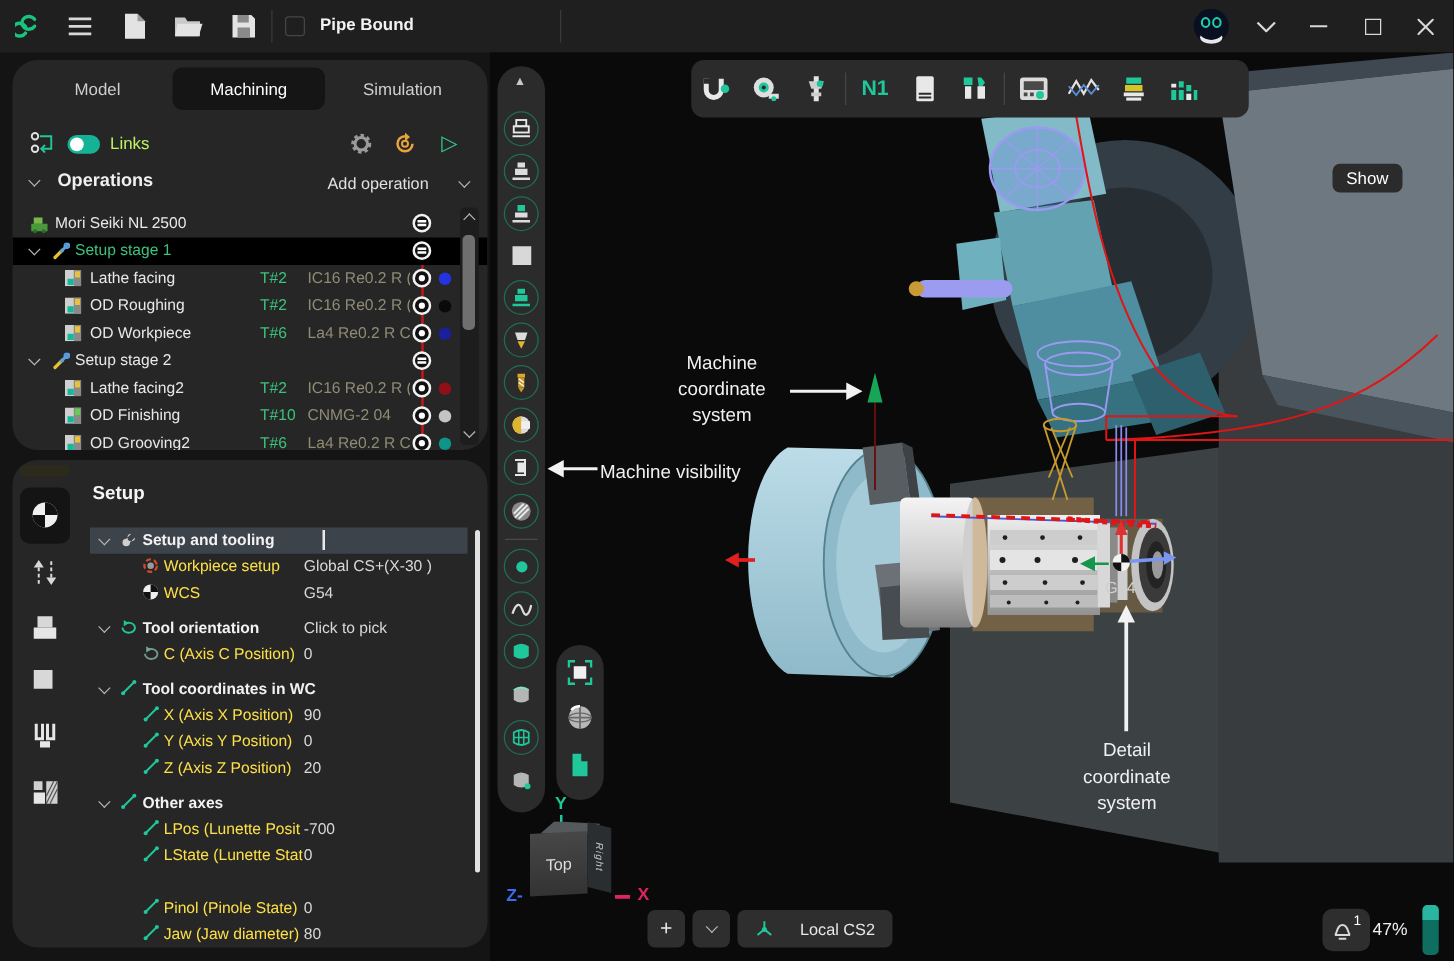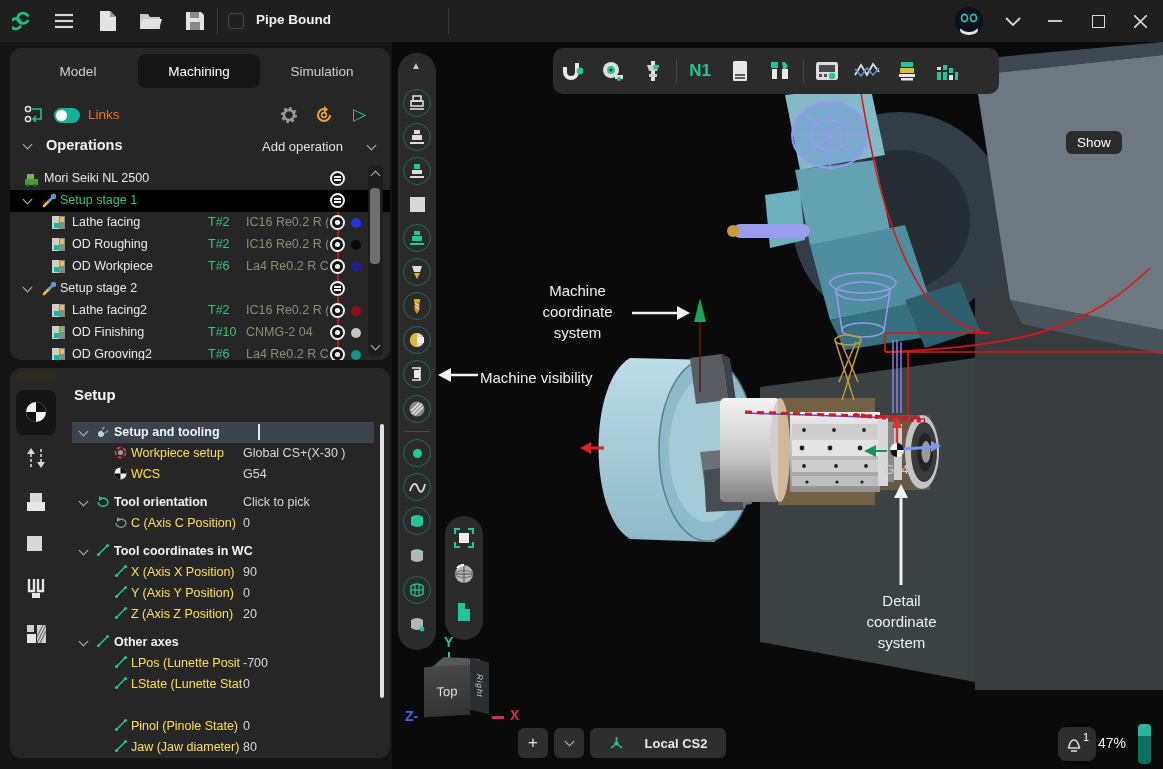--- a/index.html
+++ b/index.html
@@ -11,21 +11,21 @@
   }
   .abs { position:absolute; }
   
   #titlebar { position:absolute; left:0; top:0; width:1163px; height:42px; background:#1f1f1f; }
   .tb-ico { position:absolute; top:9px; width:24px; height:24px; display:flex; align-items:center; justify-content:center; }
   .tb-div { position:absolute; top:8px; width:1px; height:26px; background:#3a3a3a; }
   #project-title { position:absolute; left:256px; top:12px; font-weight:bold; font-size:13.5px; color:#f2f2f2; }
   #proj-check { position:absolute; left:228px; top:13px; width:16px; height:16px; border:1.5px solid #454545; border-radius:3px; }
   .winbtn { position:absolute; top:6px; width:30px; height:30px; display:flex; align-items:center; justify-content:center; color:#d8d8d8; }
   
-  .panel { position:absolute; left:10px; width:380px; background:#262626; border-radius:10px; overflow:hidden; }
+  .panel { position:absolute; left:10px; width:380px; background:#262626; border-radius:20px; overflow:hidden; }
   #panel-ops { top:48px; height:312px; }
   #panel-setup { top:368px; height:390px; }
   .tab { position:absolute; top:6px; height:34px; border-radius:8px; display:flex; align-items:center; justify-content:center; font-size:13.5px; color:#cfcfcf; }
   .tab.active { background:#151515; color:#ffffff; }
   .chev { display:inline-block; width:7px; height:7px; border-right:1.8px solid #b8b8b8; border-bottom:1.8px solid #b8b8b8; transform:rotate(45deg); }
   .toggle { position:absolute; width:26px; height:15px; border-radius:8px; background:#15b395; }
   .toggle::after { content:""; position:absolute; left:2px; top:2px; width:11px; height:11px; border-radius:50%; background:#fff; }
   .oprow { position:absolute; left:0; width:380px; height:22px; font-size:12.5px; }
   .oprow .nm { position:absolute; top:3px; color:#e8e8e8; white-space:nowrap; }
   .oprow .tool { position:absolute; left:198px; top:3px; color:#3cc27c; }
@@ -154,21 +154,21 @@
 
     <div class="abs" style="left:14px;top:57px">
       <svg width="22" height="18" viewBox="0 0 22 18">
           <circle cx="4" cy="4" r="2.6" fill="none" stroke="#e0e0e0" stroke-width="1.5"></circle>
           <circle cx="4" cy="14" r="2.6" fill="none" stroke="#e0e0e0" stroke-width="1.5"></circle>
           <path d="M8,4 H17 V14 H10" fill="none" stroke="#1fc79b" stroke-width="1.5"></path>
           <path d="M12,11 L9,14 L12,17" fill="none" stroke="#1fc79b" stroke-width="1.5"></path>
         </svg>
     </div>
     <div class="toggle" style="left:44px;top:60px"></div>
-    <div class="abs" style="left:78px;top:59px;font-size:13.5px;color:#f97316">Links</div>
+    <div class="abs" style="left:78px;top:59px;font-size:13.5px;color:#bef264">Links</div>
     <div class="abs" style="left:270px;top:58px">
       <svg width="18" height="18" viewBox="0 0 18 18">
           <circle cx="9" cy="9" r="6" fill="none" stroke="#9a9a9a" stroke-width="4" stroke-dasharray="2.4 2.2"></circle>
           <circle cx="9" cy="9" r="5" fill="none" stroke="#9a9a9a" stroke-width="2.4"></circle>
           <circle cx="9" cy="9" r="2" fill="#262626"></circle>
         </svg>
     </div>
     <div class="abs" style="left:305px;top:58px">
       <svg width="18" height="18" viewBox="0 0 18 18">
           <path d="M15,9 A6,6 0 1 1 9,3" fill="none" stroke="#e8a33d" stroke-width="2"></path>
@@ -738,21 +738,21 @@
       </div>
     <div class="axlab" style="left:13px;top:666px;color:#3b6cf0">Z-</div>
     <div class="abs" style="left:100px;top:674px;width:12px;height:2.5px;background:#e0245e"></div>
     <div class="axlab" style="left:118px;top:665px;color:#e0245e">X</div>
 
     
     <div class="bbtn" style="left:126px;width:30px;font-size:17px">+</div>
     <div class="bbtn" style="left:162px;width:30px">
         <span class="chev" style="margin-top:-3px"></span>
       </div>
-    <div class="bbtn" style="left:198px;width:136px;font-size:13px;font-weight:bold;gap:21px">
+    <div class="bbtn" style="left:198px;width:124px;font-size:13px;font-weight:normal;gap:21px">
       <svg width="15" height="15" viewBox="0 0 15 15">
           <g stroke="#1fc79b" stroke-width="1.6">
             <line x1="7.5" y1="7.5" x2="7.5" y2="1"></line>
             <line x1="7.5" y1="7.5" x2="2" y2="12"></line>
             <line x1="7.5" y1="7.5" x2="13" y2="12"></line>
           </g>
           <circle cx="7.5" cy="7.5" r="2" fill="#1fc79b"></circle>
         </svg>
       <span>Local CS2</span>
     </div>

